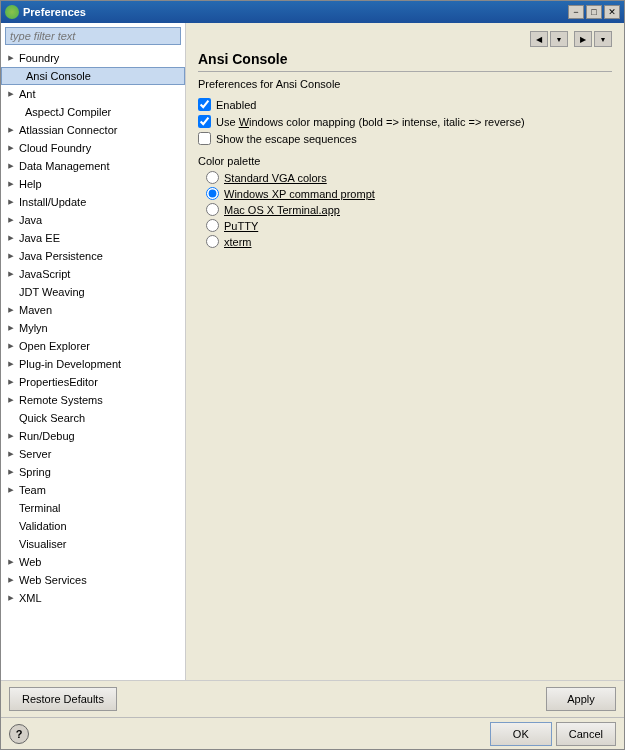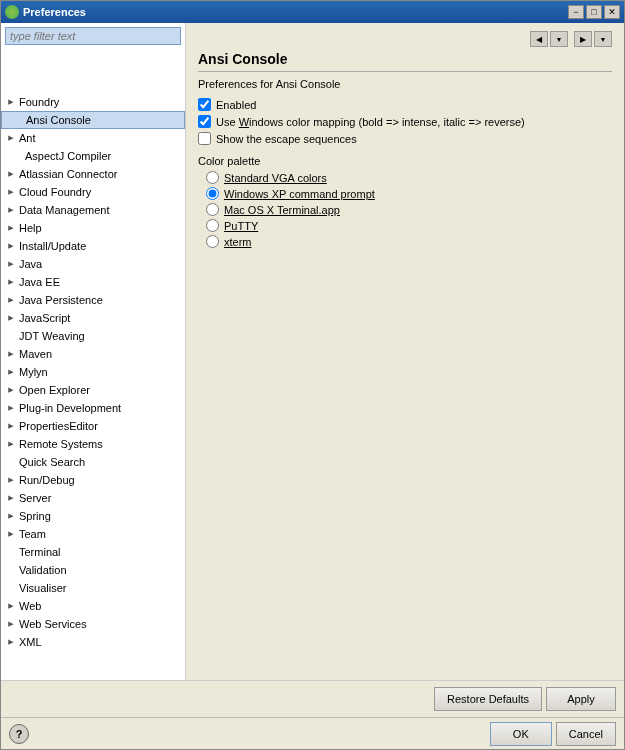--- a/index.html
+++ b/index.html
@@ -74,21 +74,20 @@
 
     
     .sidebar {
       width: 185px;
       background: #fff;
       border-right: 1px solid #ccc;
       display: flex;
       flex-direction: column;
       flex-shrink: 0;
       overflow: hidden;
-      gap: 44px;
     }
 
     .filter-input {
       margin: 4px;
       padding: 2px 4px;
       border: 1px solid #7a9cc7;
       background: #c8daf0;
       color: #999;
       font-size: 11px;
       font-style: italic;
@@ -239,21 +238,21 @@
       align-items: center;
       justify-content: center;
       cursor: pointer;
       font-size: 9px;
       margin-left: 2px;
     }
 
     
     .bottom-bar {
       display: flex;
-      justify-content: flex-end;
+      justify-content: space-between;
       align-items: center;
       padding: 6px 8px;
       background: #ece9d8;
       border-top: 1px solid #ccc;
       gap: 4px;
       flex-shrink: 0;
     }
 
     .btn {
       padding: 3px 12px;

